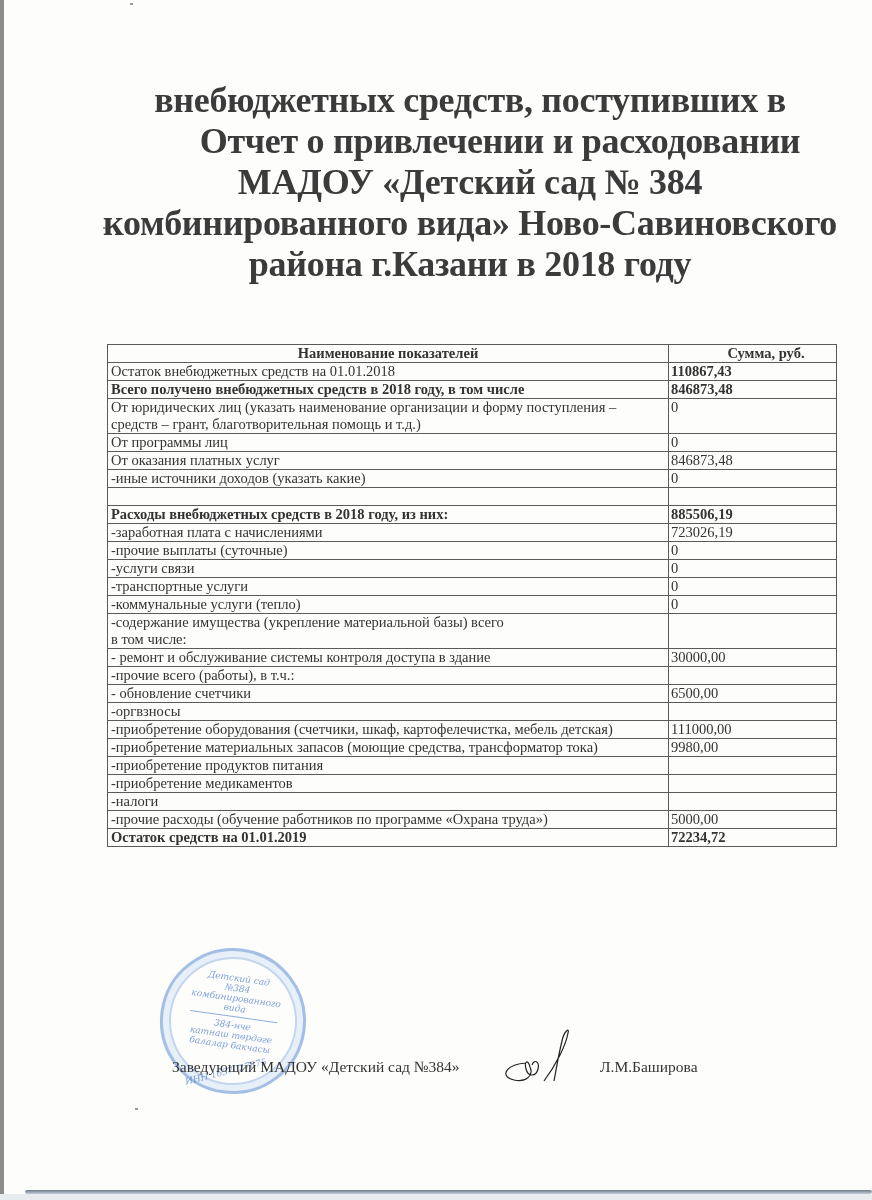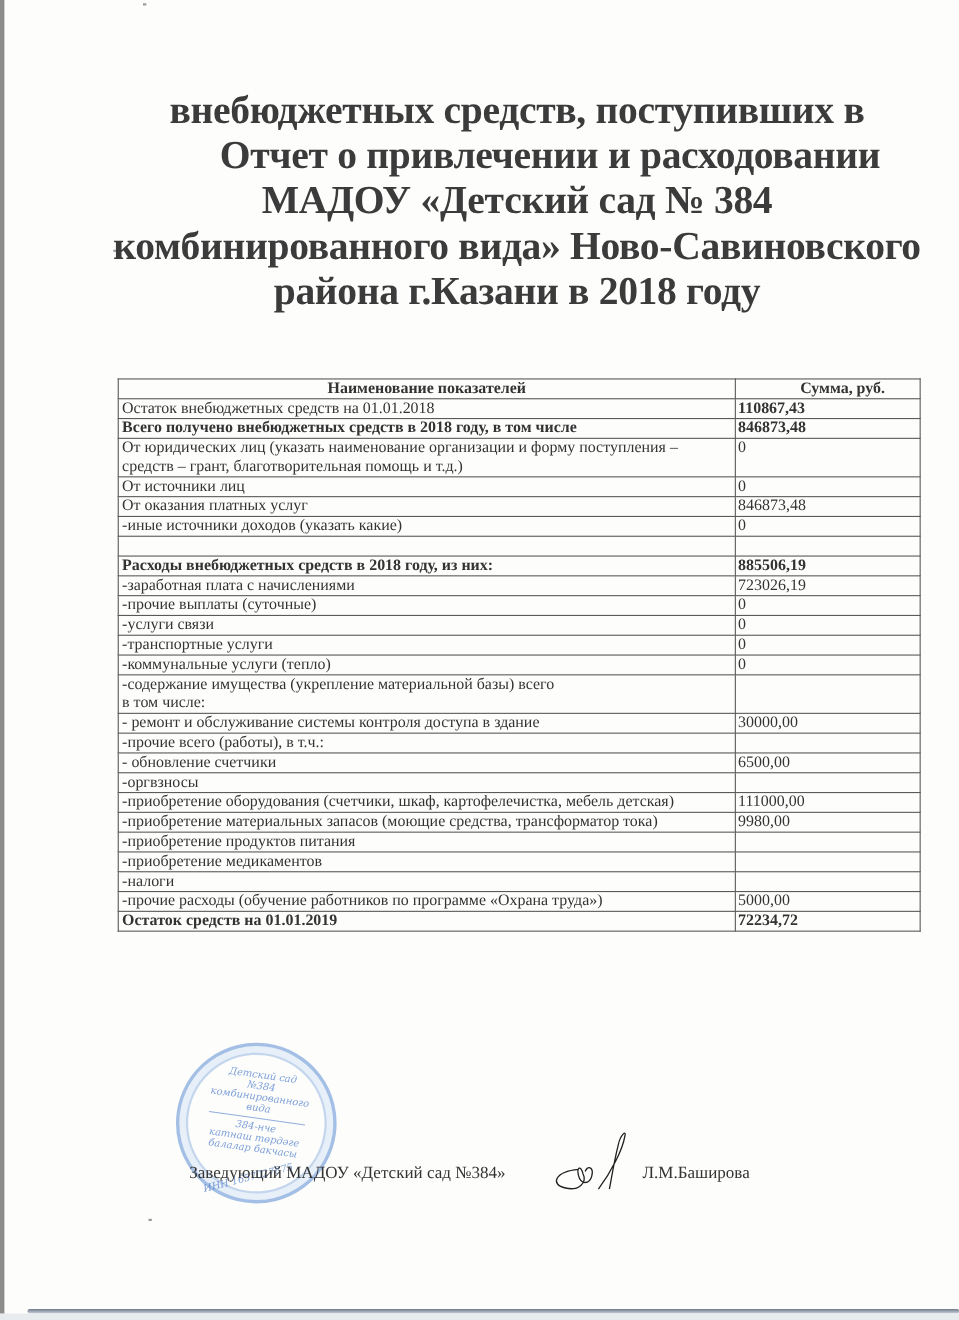--- a/index.html
+++ b/index.html
@@ -50,21 +50,21 @@
   .stamp .stamp-inner { position: absolute; left: 22px; top: 22px; width: 96px; }
   .stamp .stamp-line { display: block; }
   .stamp .stamp-divider { display: block; height: 1px; background: rgba(70,120,200,0.6); margin: 3px 4px; }
   .stamp .stamp-inn { position: absolute; left: 22px; bottom: 14px; width: 96px; font-size: 9px; transform: rotate(-22deg); }
 
   .signature-line {
     position: absolute; left: 172px; top: 1058px; width: 600px;
     font-size: 15.5px; color: #333; white-space: nowrap;
   }
   .signature-line .position { position: absolute; left: 0; top: 0; }
-  .signature-line .name { position: absolute; left: 412px; top: 0; }
+  .signature-line .name { position: absolute; left: 428px; top: 0; }
   .signature-svg { position: absolute; left: 496px; top: 1025px; width: 90px; height: 60px; }
   .dot { position: absolute; width: 3px; height: 2px; background: #999; }
 </style>
 </head>
 <body>
 
 <div class="left-edge"></div>
 <div class="bottom-edge"></div>
 <div class="bottom-strip"></div>
 <div class="dot" style="left:130px;top:3px;"></div>
@@ -97,21 +97,21 @@
       </tr>
       <tr class="bold">
         <td><span>Всего получено внебюджетных средств в 2018 году, в том числе</span></td>
         <td class="val">846873,48</td>
       </tr>
       <tr>
         <td><span>От юридических лиц (указать наименование организации и форму поступления – средств – грант, благотворительная помощь и т.д.)</span></td>
         <td class="val">0</td>
       </tr>
       <tr>
-        <td><span>От источники лиц</span></td>
+        <td><span>От программы лиц</span></td>
         <td class="val">0</td>
       </tr>
       <tr>
         <td><span>От оказания платных услуг</span></td>
         <td class="val">846873,48</td>
       </tr>
       <tr>
         <td><span>-иные источники доходов (указать какие)</span></td>
         <td class="val">0</td>
       </tr>

